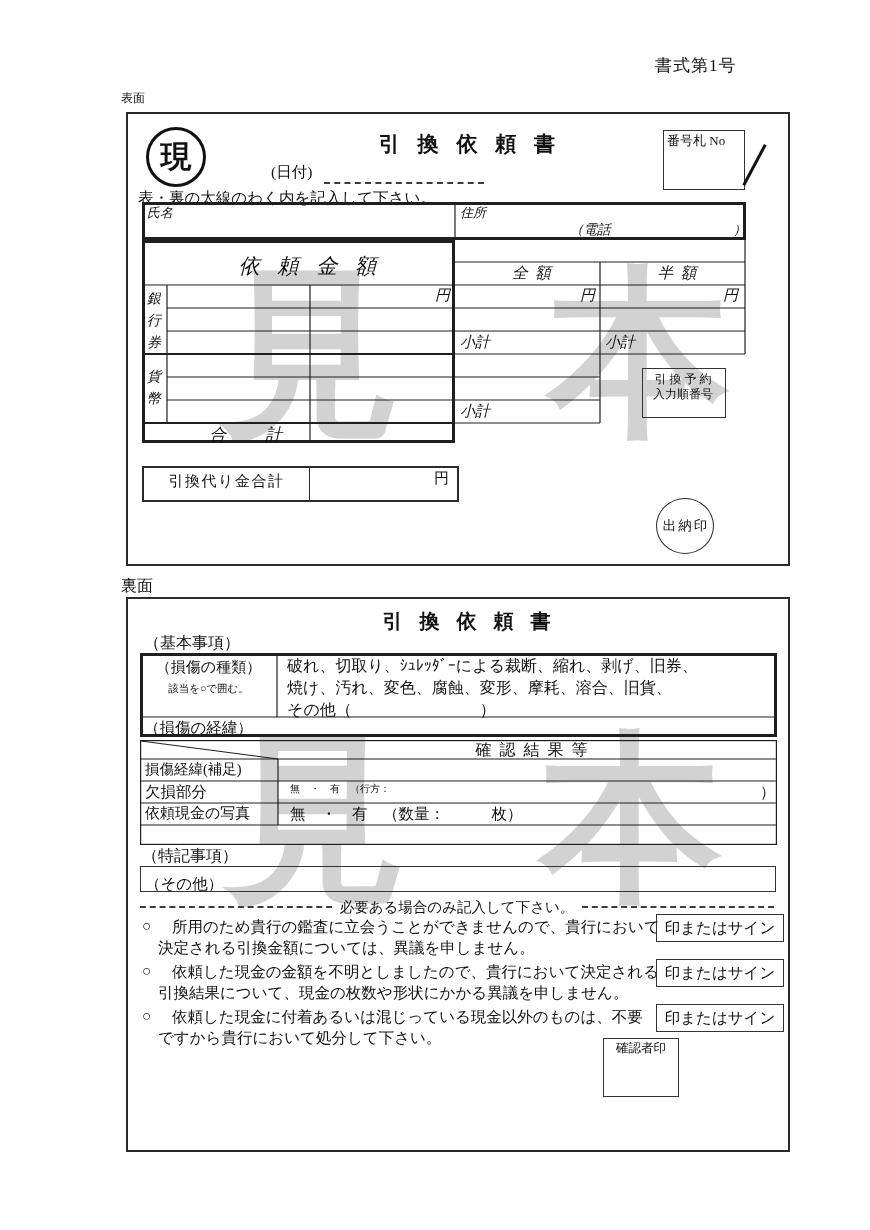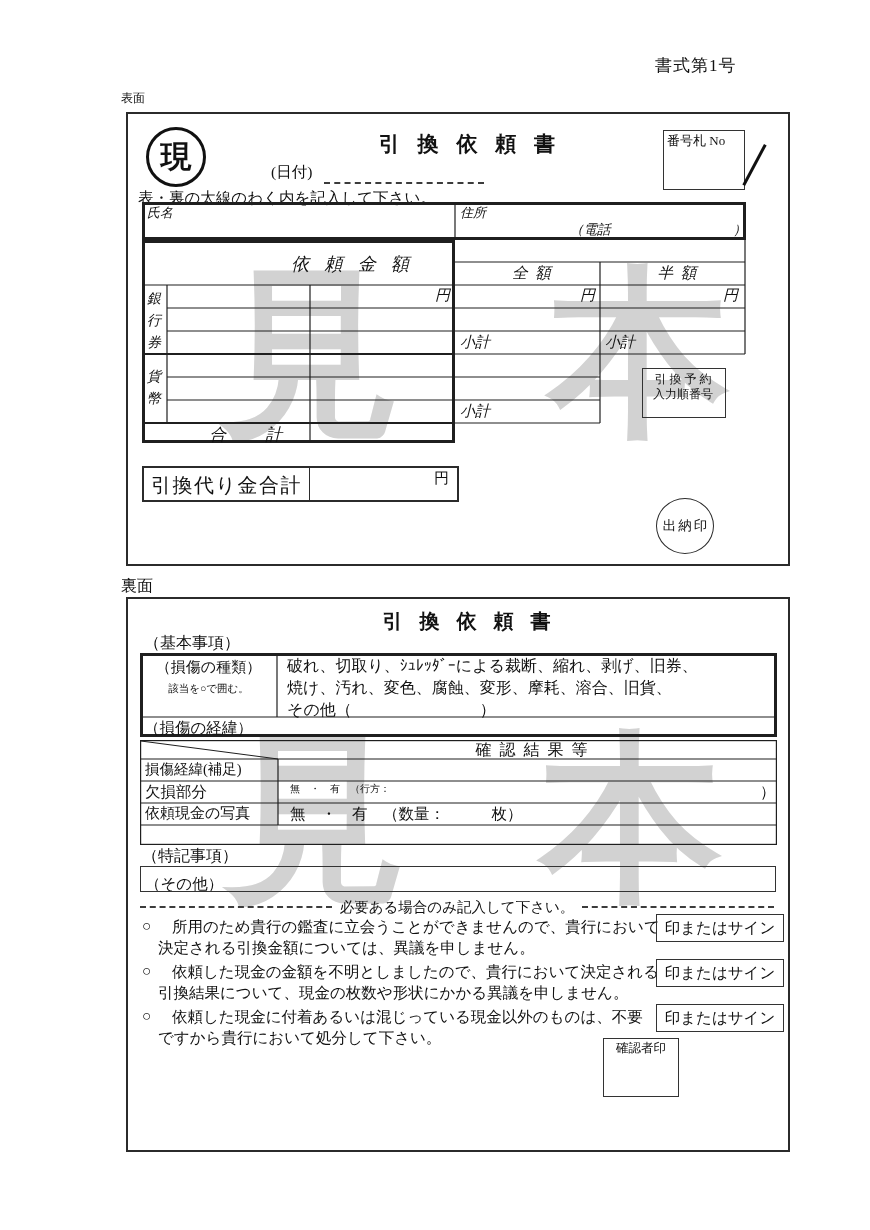--- a/index.html
+++ b/index.html
@@ -74,41 +74,41 @@
       <line x1="313" y1="175" x2="458" y2="175" stroke-width="1.2"></line>
       <line x1="313" y1="198" x2="458" y2="198" stroke-width="1.2"></line>
       <line x1="313" y1="221" x2="458" y2="221" stroke-width="1.2"></line>
       <line x1="603" y1="38" x2="603" y2="152" stroke-width="1.2"></line>
     </svg>
     <div class="t" style="left:5px;top:2px;font-size:13px;">氏名</div>
     <div class="t" style="left:318px;top:2px;font-size:13px;">住所</div>
     <div class="t" style="left:428px;top:19px;font-size:13.5px;">（電話</div>
     <div class="t" style="left:591px;top:19px;font-size:13.5px;">）</div>
 
-    <div class="t hdr" style="left:0;top:50px;width:313px;font-size:18px;white-space:nowrap;margin-left:44px;">依頼金額</div>
+    <div class="t hdr" style="left:0;top:50px;width:313px;font-size:21px;white-space:nowrap;">依頼金額</div>
     <div class="t hdr2" style="left:313px;top:61px;width:145px;font-size:15.5px;">全額</div>
     <div class="t hdr2" style="left:458px;top:61px;width:146px;font-size:15.5px;">半額</div>
 
     <div class="yen" style="left:168px;top:84px;width:140px;">円</div>
     <div class="yen" style="left:313px;top:84px;width:140px;">円</div>
     <div class="yen" style="left:458px;top:84px;width:138px;">円</div>
 
     <div class="vlab" style="left:3px;top:86px;">銀行券</div>
     <div class="vlab" style="left:3px;top:164px;">貨幣</div>
 
     <div class="t" style="left:318px;top:131px;font-size:15px;">小計</div>
     <div class="t" style="left:463px;top:131px;font-size:15px;">小計</div>
     <div class="t" style="left:318px;top:200px;font-size:15px;">小計</div>
 
     <div class="t" style="left:0;top:222px;width:168px;font-size:16.5px;letter-spacing:2.4em;padding-left:2.4em;text-align:center;">合計</div>
   </div>
 
   <div class="box" style="left:14px;top:352px;width:313px;height:32px;border-width:2px;">
     <div class="abs" style="left:165px;top:0;bottom:0;border-left:1.5px solid #2b2b2b;"></div>
-    <div class="t" style="left:0;top:4px;width:165px;text-align:center;font-size:20px;letter-spacing:1.5px;">引換代り金合計</div>
+    <div class="t" style="left:0;top:4px;width:165px;text-align:center;font-size:15px;letter-spacing:1.5px;">引換代り金合計</div>
     <div class="yen" style="left:167px;top:1px;width:138px;">円</div>
   </div>
 
   <div class="thinbox" style="left:514px;top:254px;width:82px;height:48px;">
     <div class="t" style="left:0;top:2px;width:80px;text-align:center;font-size:12px;">引 換 予 約</div>
     <div class="t" style="left:0;top:17px;width:80px;text-align:center;font-size:12px;">入力順番号</div>
   </div>
 
 
   <div class="abs" style="left:528px;top:384px;width:54px;height:54px;border:1.5px solid #2b2b2b;border-radius:50%;

